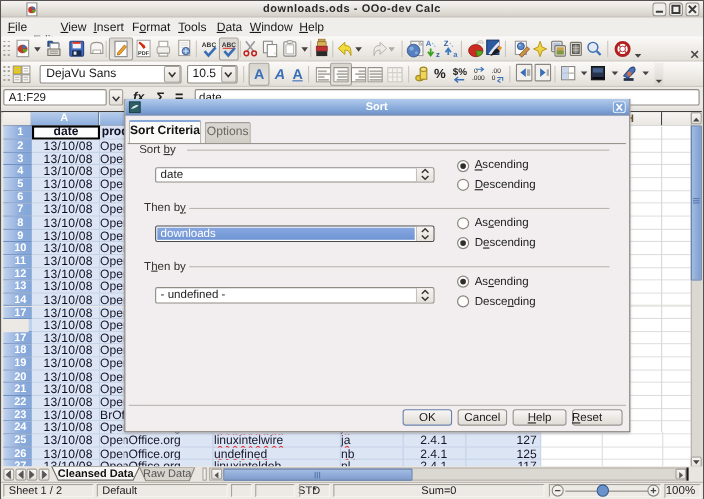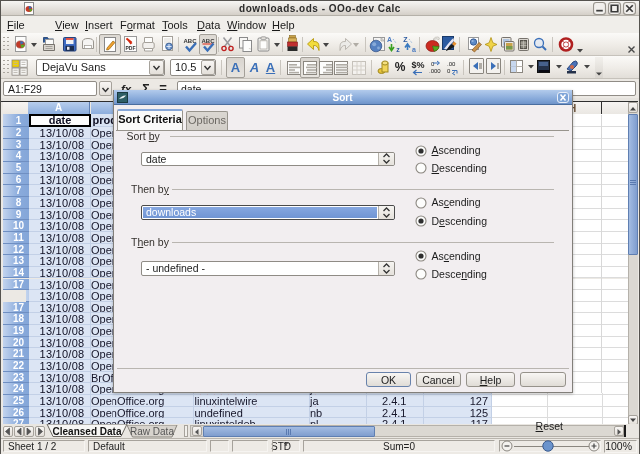--- a/index.html
+++ b/index.html
@@ -684,12 +684,12 @@
 </svg>
 <div class="t" style="left:431.5px;top:267.8px;font-size:10.5px;color:#1c1c1c;line-height:13px;">Desce<u>n</u>ding</div>
 <div style="left:116.5px;top:367.8px;width:452px;height:1px;background:#b9b5b0;"></div>
 <div style="left:366px;top:372.3px;width:45px;height:14.5px;background:linear-gradient(#f8f6f4,#e0dcd6);border:1px solid #6882ab;border-radius:3px;"></div>
 <div class="t" style="left:366px;top:374px;width:45px;font-size:10.5px;color:#1c1c1c;text-align:center;line-height:12px;">OK</div>
 <div style="left:416px;top:372.3px;width:45px;height:14.5px;background:linear-gradient(#f8f6f4,#e0dcd6);border:1px solid #96928b;border-radius:3px;"></div>
 <div class="t" style="left:416px;top:374px;width:45px;font-size:10.5px;color:#1c1c1c;text-align:center;line-height:12px;">Cancel</div>
 <div style="left:466.3px;top:372.3px;width:48.5px;height:14.5px;background:linear-gradient(#f8f6f4,#e0dcd6);border:1px solid #96928b;border-radius:3px;"></div>
 <div class="t" style="left:466.3px;top:374px;width:48.5px;font-size:10.5px;color:#1c1c1c;text-align:center;line-height:12px;"><u>H</u>elp</div>
 <div style="left:520px;top:372.3px;width:46px;height:14.5px;background:linear-gradient(#f8f6f4,#e0dcd6);border:1px solid #96928b;border-radius:3px;"></div>
-<div class="t" style="left:520px;top:374px;width:43px;font-size:10.5px;color:#1c1c1c;text-align:right;line-height:12px;margin-top:46px;"><u>R</u>eset</div>
+<div class="t" style="left:520px;top:374px;width:43px;font-size:10.5px;color:#1c1c1c;text-align:left;line-height:12px;"><u>R</u>eset</div>
 </body></html>

